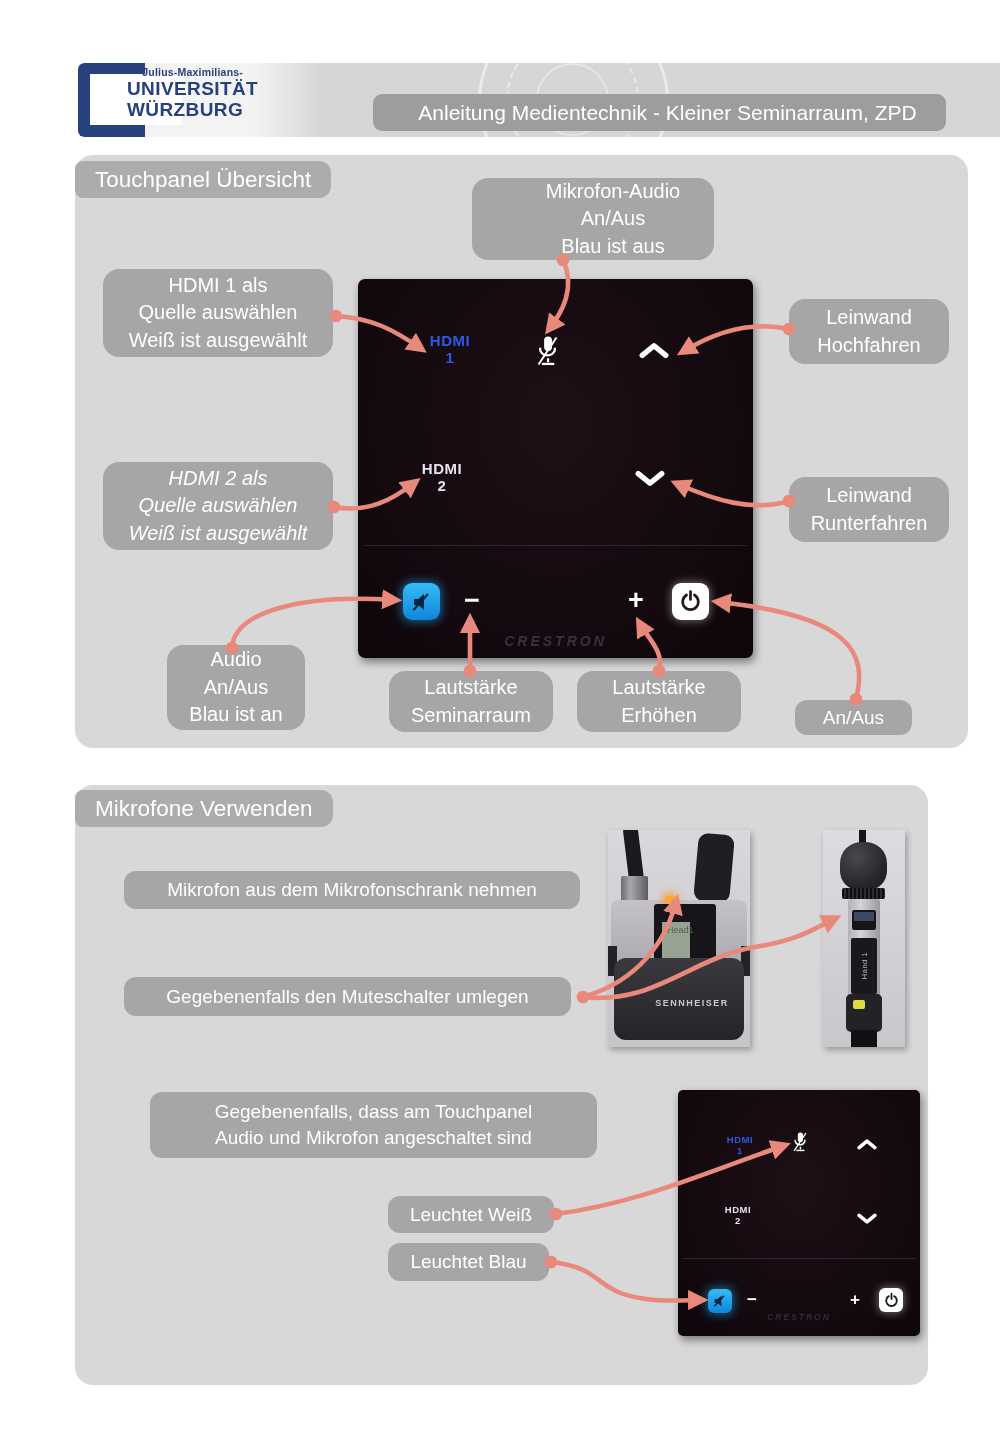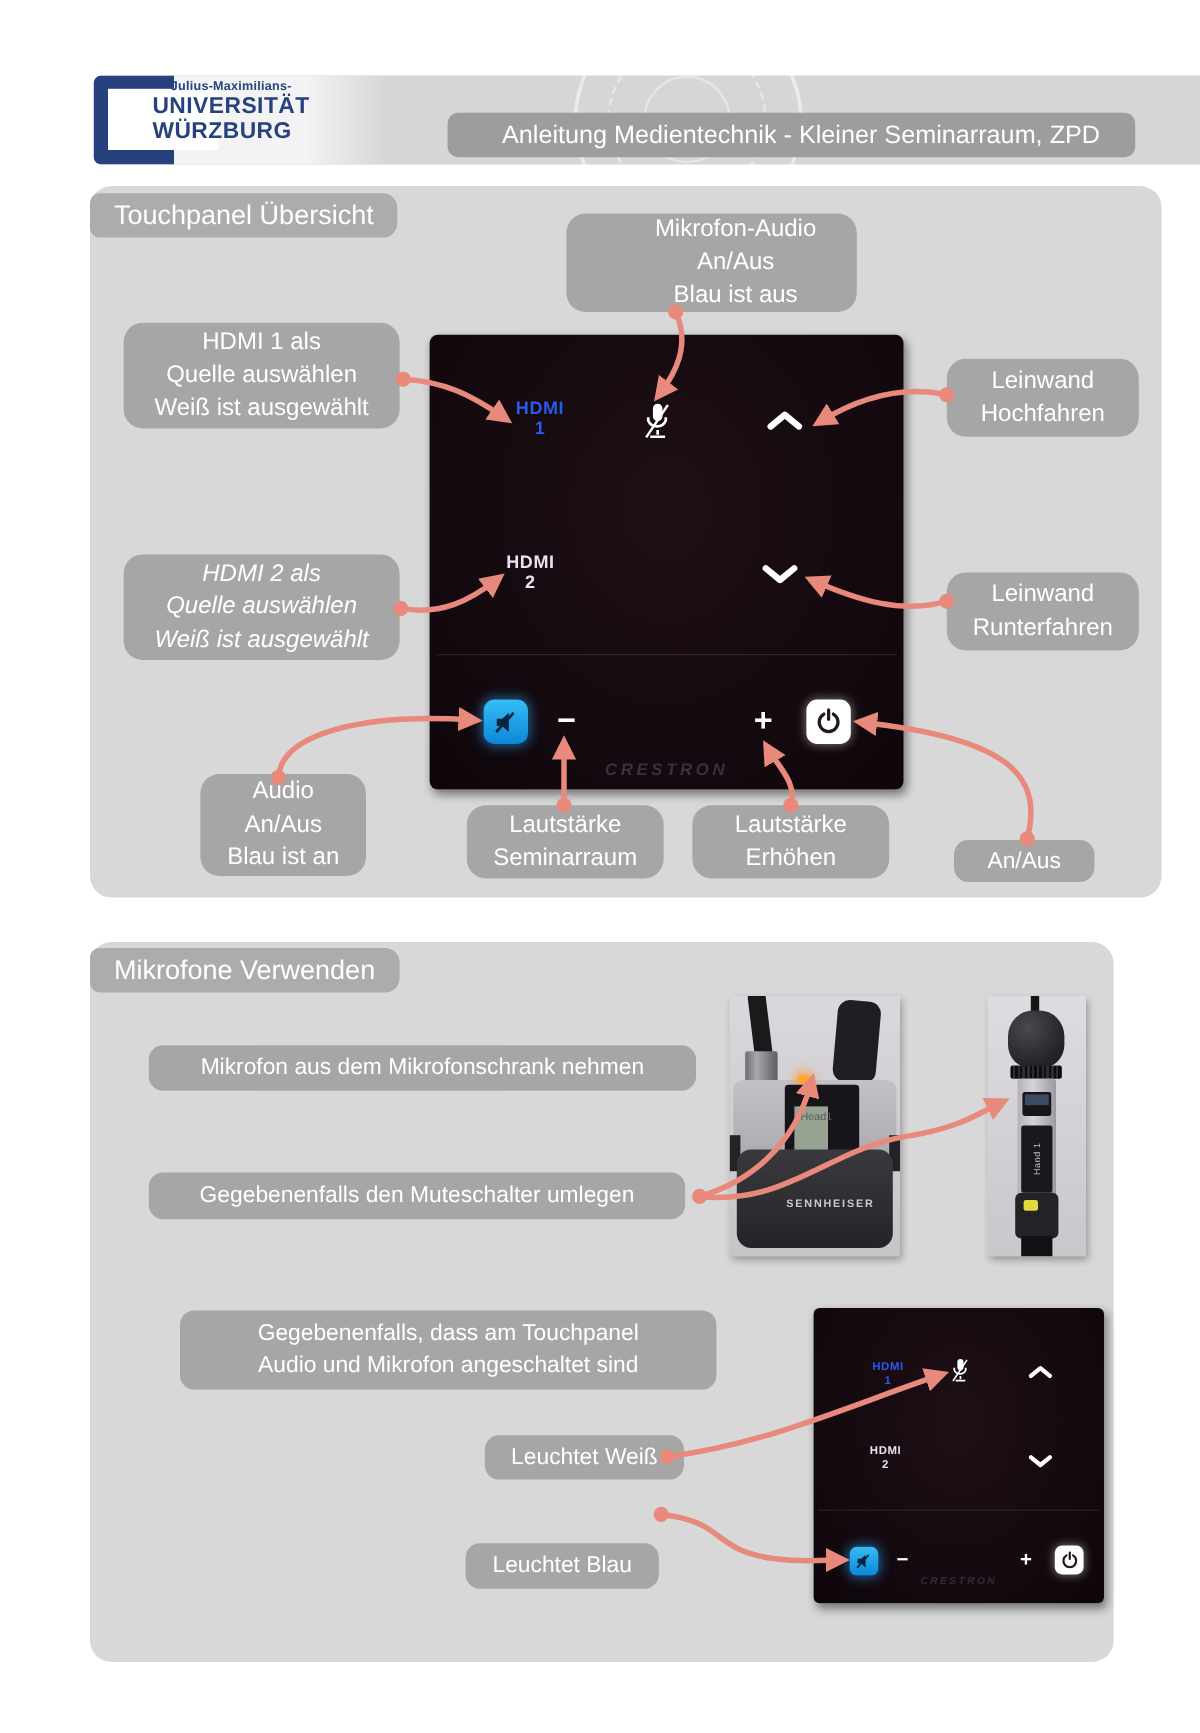--- a/index.html
+++ b/index.html
@@ -201,24 +201,24 @@
     </div>
     <div style="left:23px;top:164px;width:36px;height:38px;background:#232226;border-radius:5px;"></div>
     <div style="left:30px;top:170px;width:12px;height:9px;background:#e3d83f;border-radius:2px;"></div>
     <div style="left:28px;top:200px;width:26px;height:17px;background:#111013;"></div>
   </div>
 
   <div class="co sm" style="left:150px;top:1092px;width:447px;height:66px;line-height:26px;">
     <div>Gegebenenfalls, dass am Touchpanel</div>
     <div>Audio und Mikrofon angeschaltet sind</div>
   </div>
-  <div class="co sm" style="left:404px;top:1196px;width:166px;height:37px;">
+  <div class="co sm" style="left:388px;top:1196px;width:166px;height:37px;">
     <div>Leuchtet Weiß</div>
   </div>
-  <div class="co sm" style="left:388px;top:1243px;width:161px;height:38px;margin-top:43px;">
+  <div class="co sm" style="left:388px;top:1243px;width:161px;height:38px;">
     <div>Leuchtet Blau</div>
   </div>
 
   <div class="tp" style="left:678px;top:1090px;width:242px;height:246px;border-radius:5px;">
     <div class="tp-hdmi" style="left:26px;top:44px;width:72px;font-size:9.5px;line-height:11px;color:#2b59e8;">
       <div>HDMI</div>
       <div>1</div>
     </div>
     <div style="left:113px;top:41px;width:18px;height:22px;">
       <svg width="18" height="22" viewBox="0 0 24 30">

